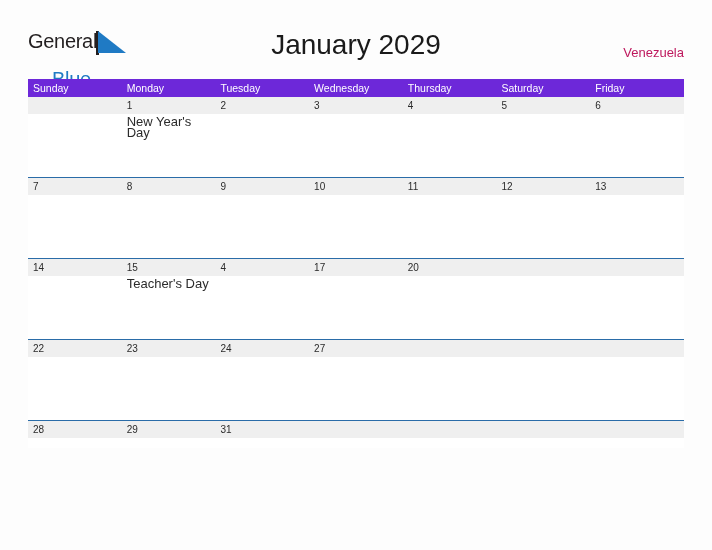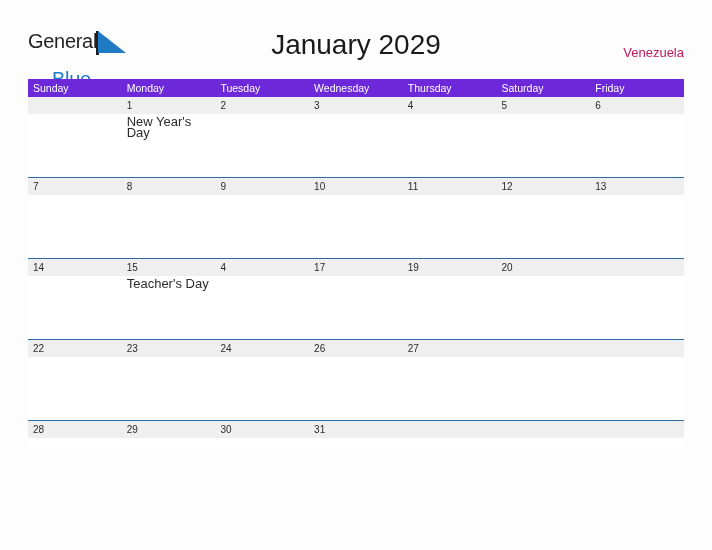--- a/index.html
+++ b/index.html
@@ -243,60 +243,57 @@
             <div class="event-cell"></div>
           </div>
         </div>
         <div class="week">
           <div class="week-sep"></div>
           <div class="date-band">
             <div class="date-cell">14</div>
             <div class="date-cell">15</div>
             <div class="date-cell">4</div>
             <div class="date-cell">17</div>
-            <div class="date-cell">19</div>
             <div class="date-cell">20</div>
           </div>
           <div class="events-band">
             <div class="event-cell"></div>
             <div class="event-cell">
               <div class="event-item">Teacher's Day</div>
             </div>
             <div class="event-cell"></div>
             <div class="event-cell"></div>
             <div class="event-cell"></div>
             <div class="event-cell"></div>
             <div class="event-cell"></div>
           </div>
         </div>
         <div class="week">
           <div class="week-sep"></div>
           <div class="date-band">
             <div class="date-cell">22</div>
             <div class="date-cell">23</div>
             <div class="date-cell">24</div>
-            <div class="date-cell">26</div>
             <div class="date-cell">27</div>
           </div>
           <div class="events-band">
             <div class="event-cell"></div>
             <div class="event-cell"></div>
             <div class="event-cell"></div>
             <div class="event-cell"></div>
             <div class="event-cell"></div>
             <div class="event-cell"></div>
             <div class="event-cell"></div>
           </div>
         </div>
         <div class="week week-last">
           <div class="week-sep"></div>
           <div class="date-band">
             <div class="date-cell">28</div>
             <div class="date-cell">29</div>
-            <div class="date-cell">30</div>
             <div class="date-cell">31</div>
             <div class="date-cell"></div>
             <div class="date-cell"></div>
             <div class="date-cell"></div>
           </div>
           <div class="events-band">
             <div class="event-cell"></div>
             <div class="event-cell"></div>
             <div class="event-cell"></div>
             <div class="event-cell"></div>

